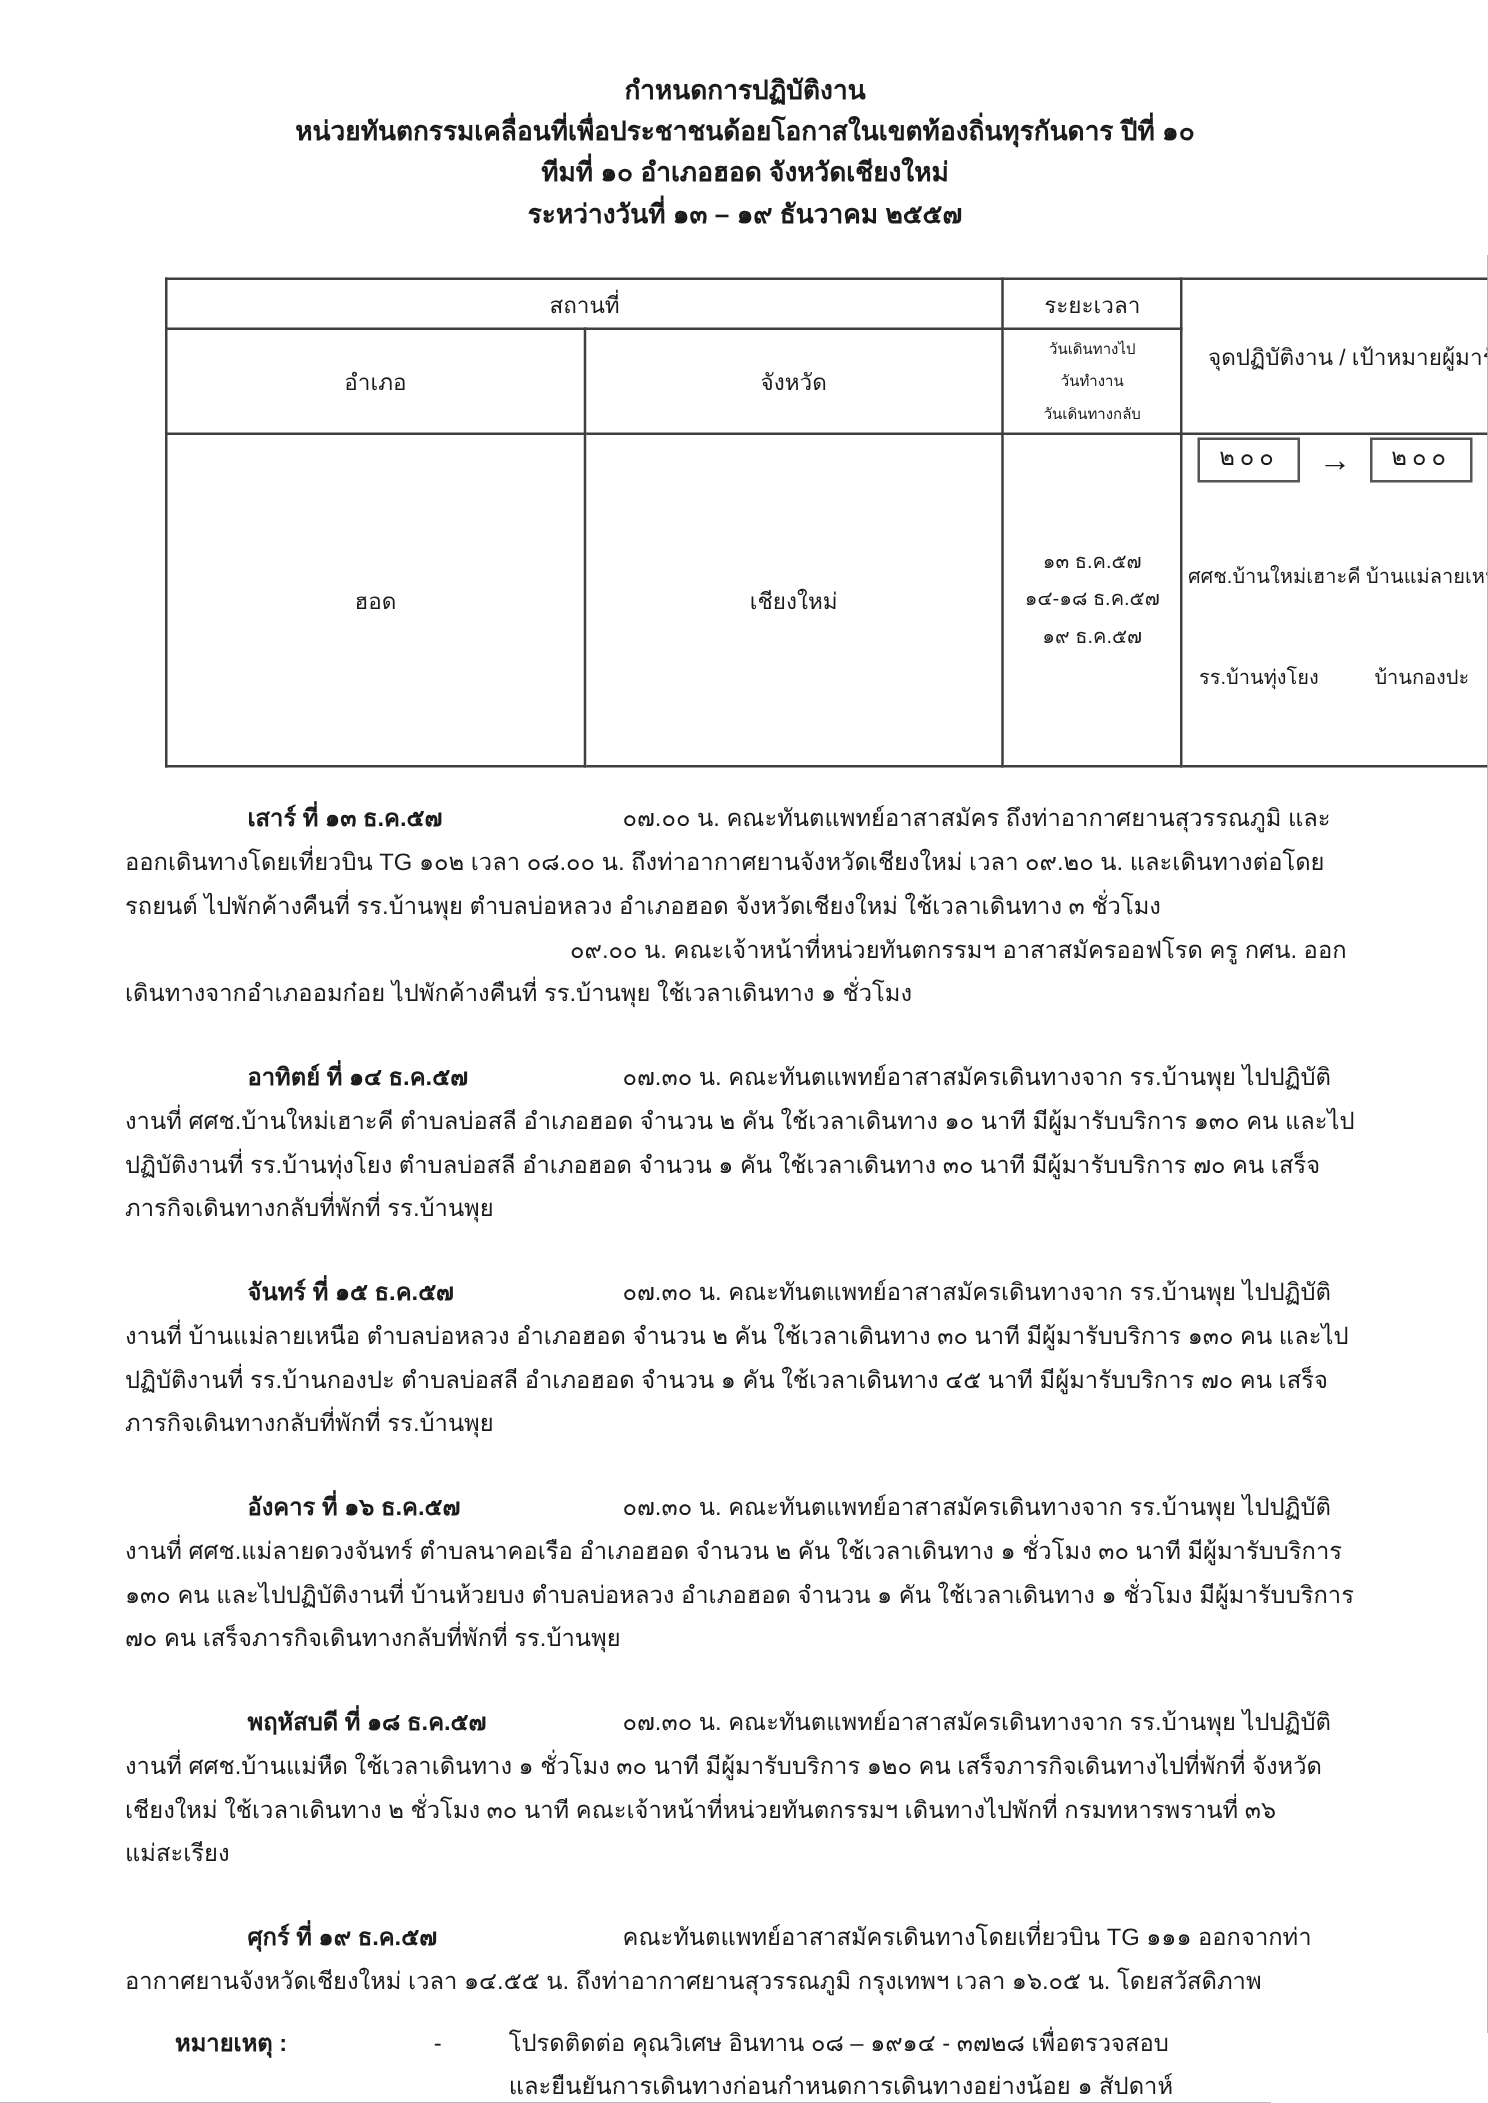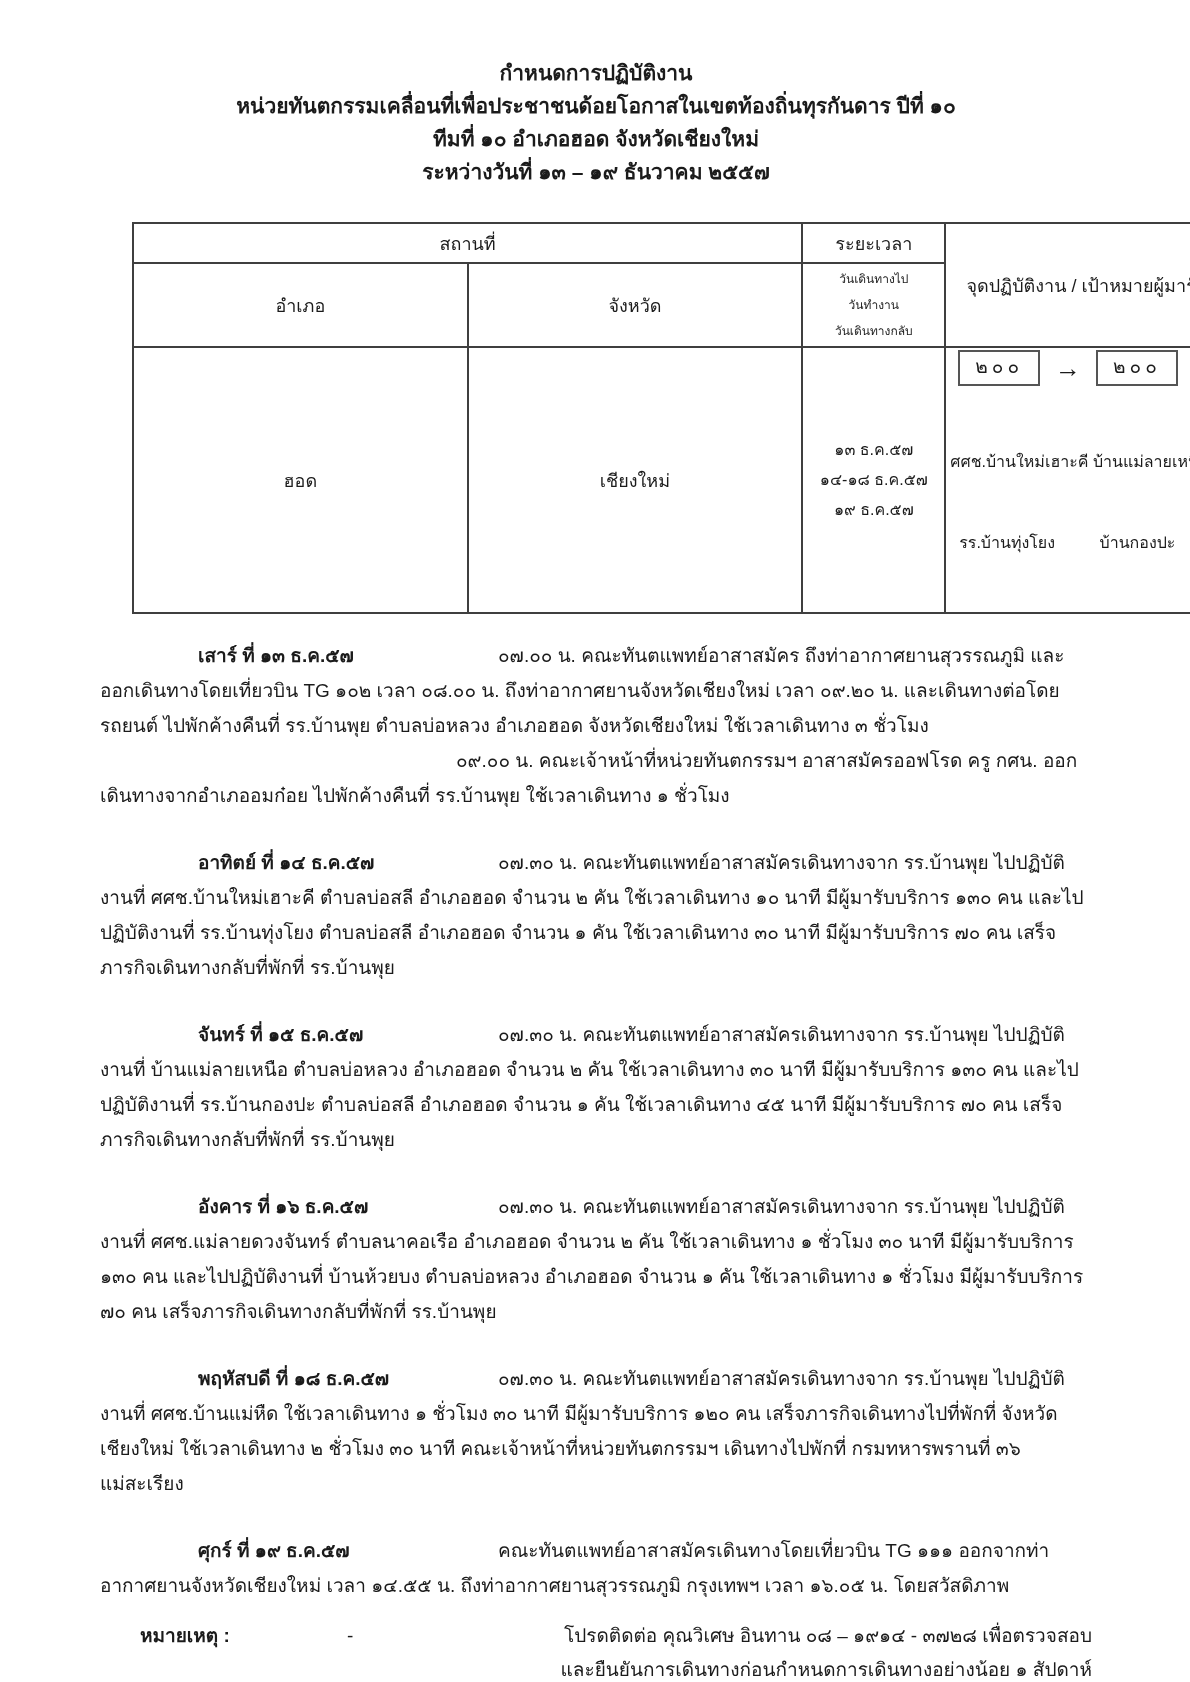--- a/index.html
+++ b/index.html
@@ -36,21 +36,21 @@
   .body-text { margin-top:6px; }
   p.para { margin:32px 0 0 0; line-height:35px; font-size:19px; text-indent:98px; }
   p.para.first { margin-top:24px; }
   p.para.cont { margin-top:0; text-indent:356px; }
   .day { font-weight:bold; display:inline-block; min-width:300px; text-indent:0; }
   .notes { margin-top:16px; }
   .nrow { display:flex; align-items:flex-start; }
   .nlabel { width:207px; margin-left:40px; font-weight:bold; font-size:19px; line-height:34px; flex:none; }
   .ndash { width:60px; font-size:19px; line-height:34px; flex:none; }
   .ntext { flex:1; font-size:19px; line-height:34px; }
-  .ntext div { line-height:34px;text-align:right; }
+  .ntext div { line-height:34px; }
 </style>
 </head>
 <body>
 
 <div class="page">
 
 
   <div class="title">
     <div class="t">กำหนดการปฏิบัติงาน</div>
     <div class="t">หน่วยทันตกรรมเคลื่อนที่เพื่อประชาชนด้อยโอกาสในเขตท้องถิ่นทุรกันดาร  ปีที่ ๑๐</div>

